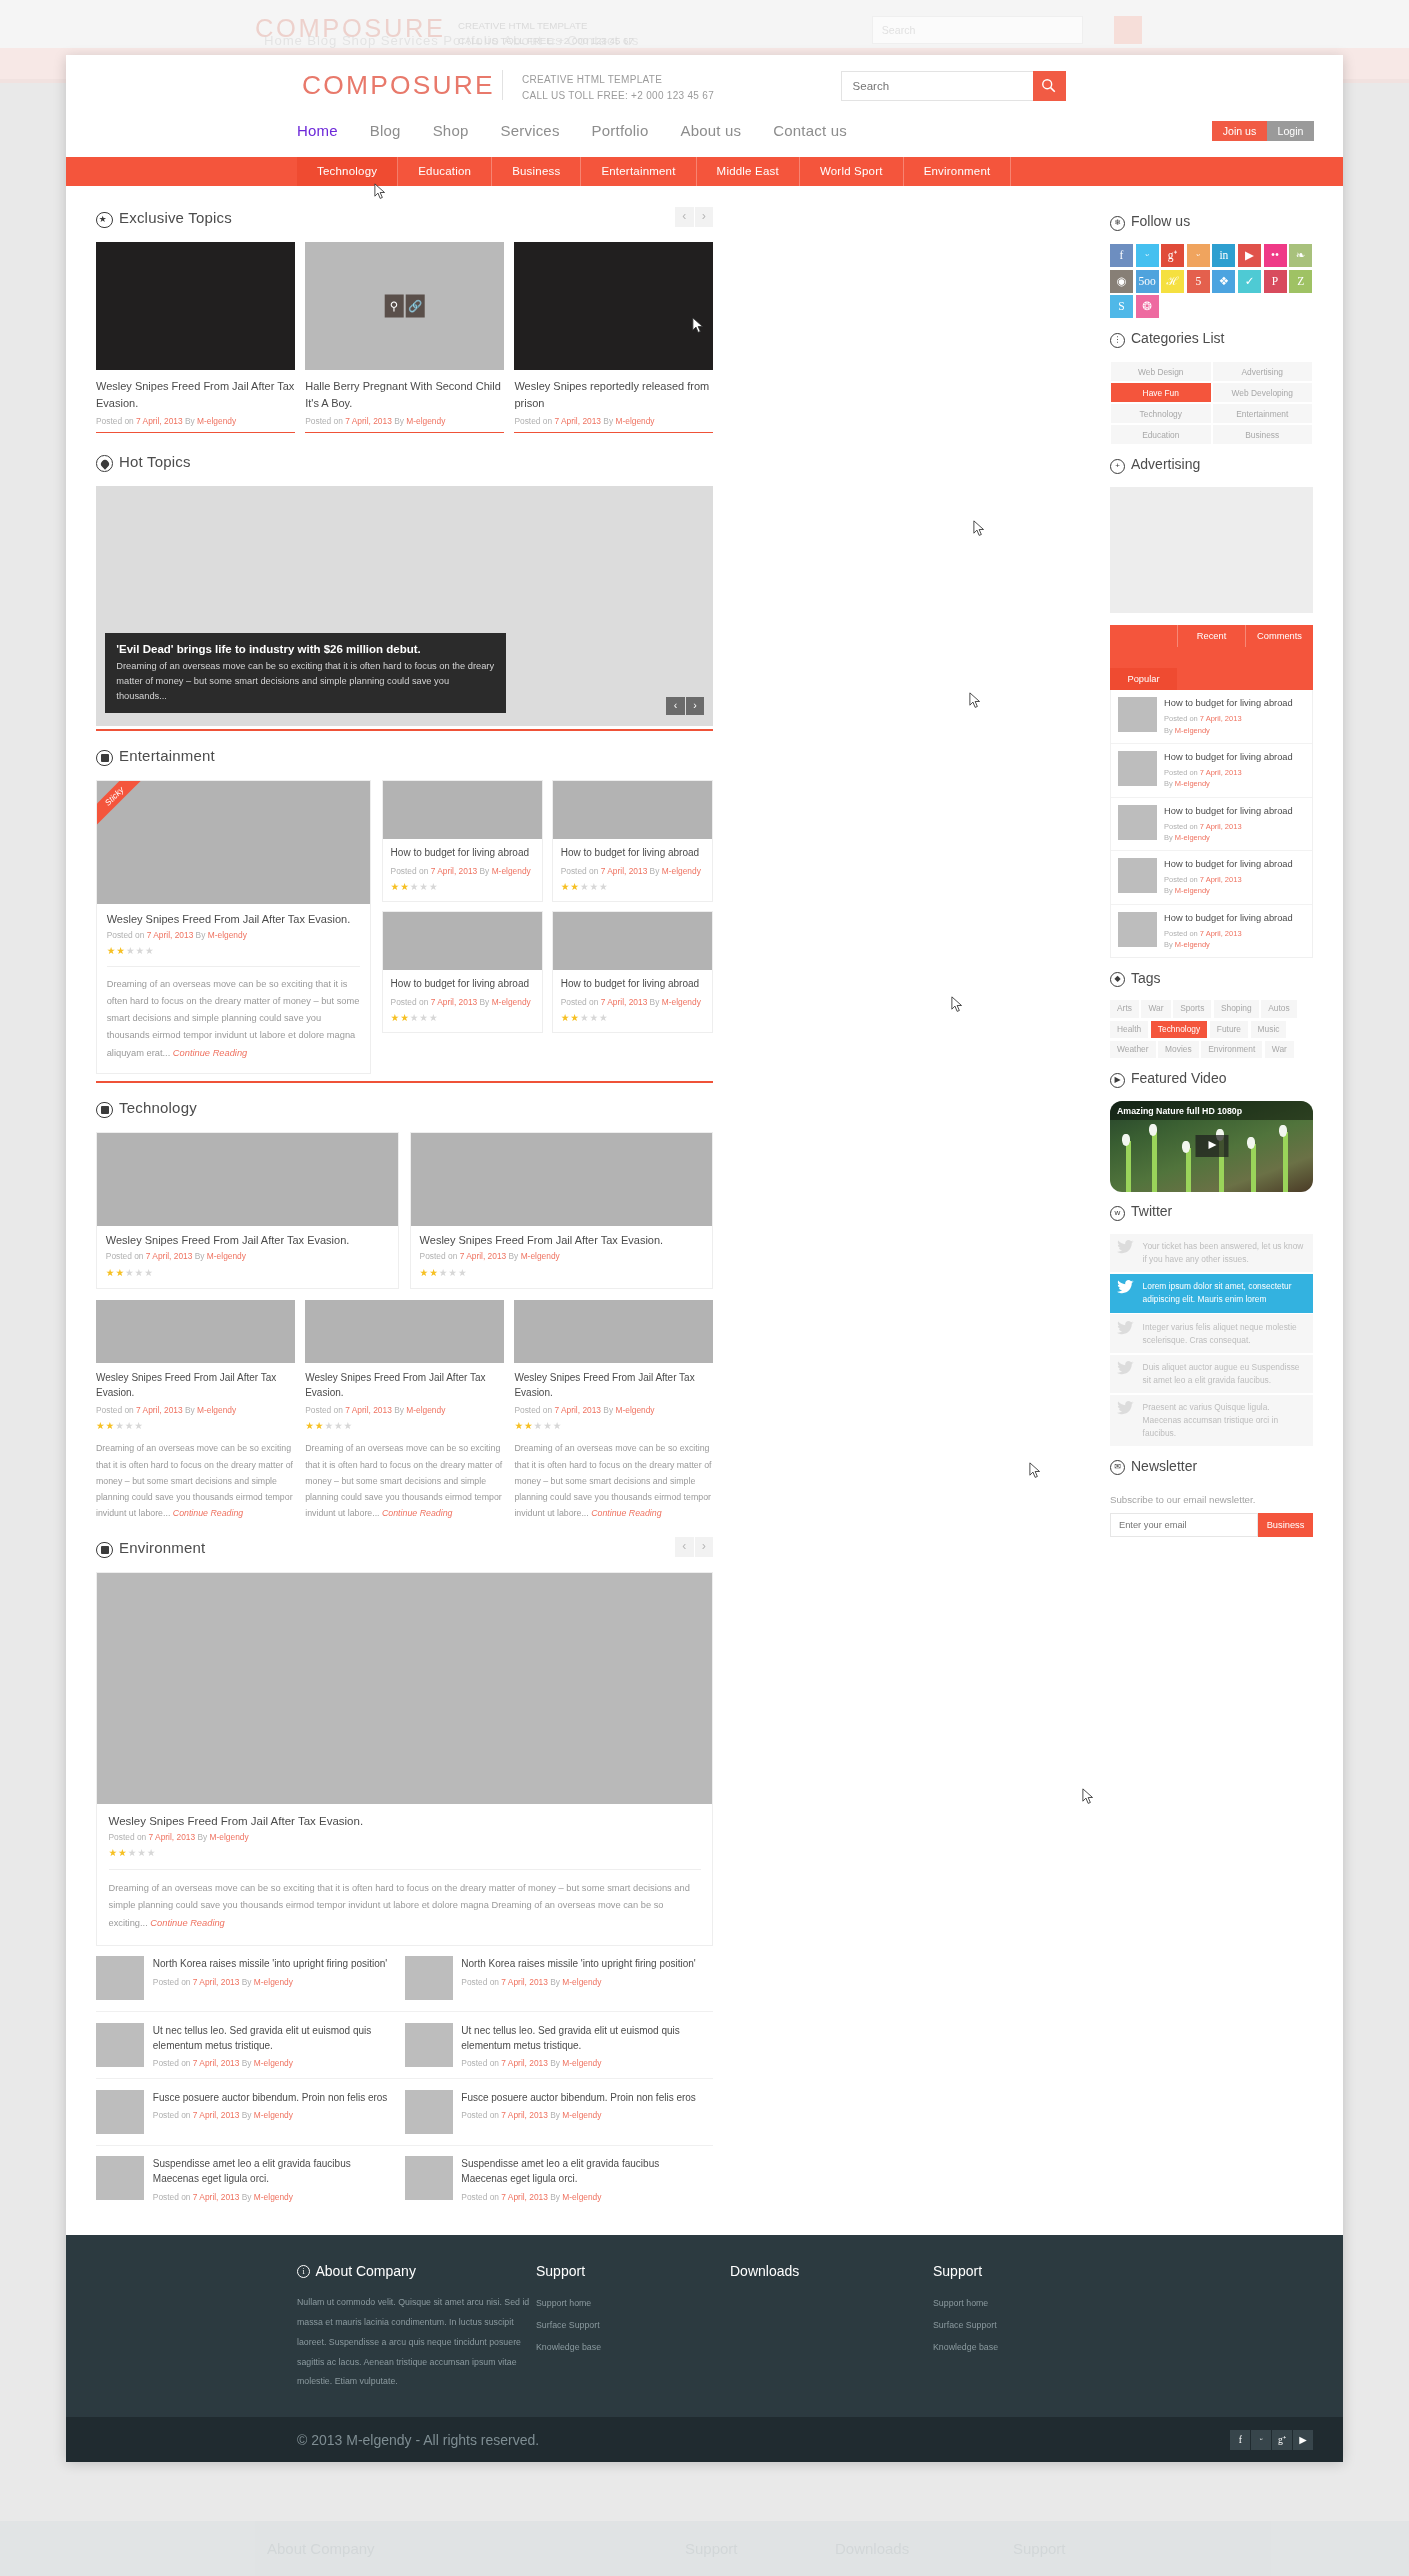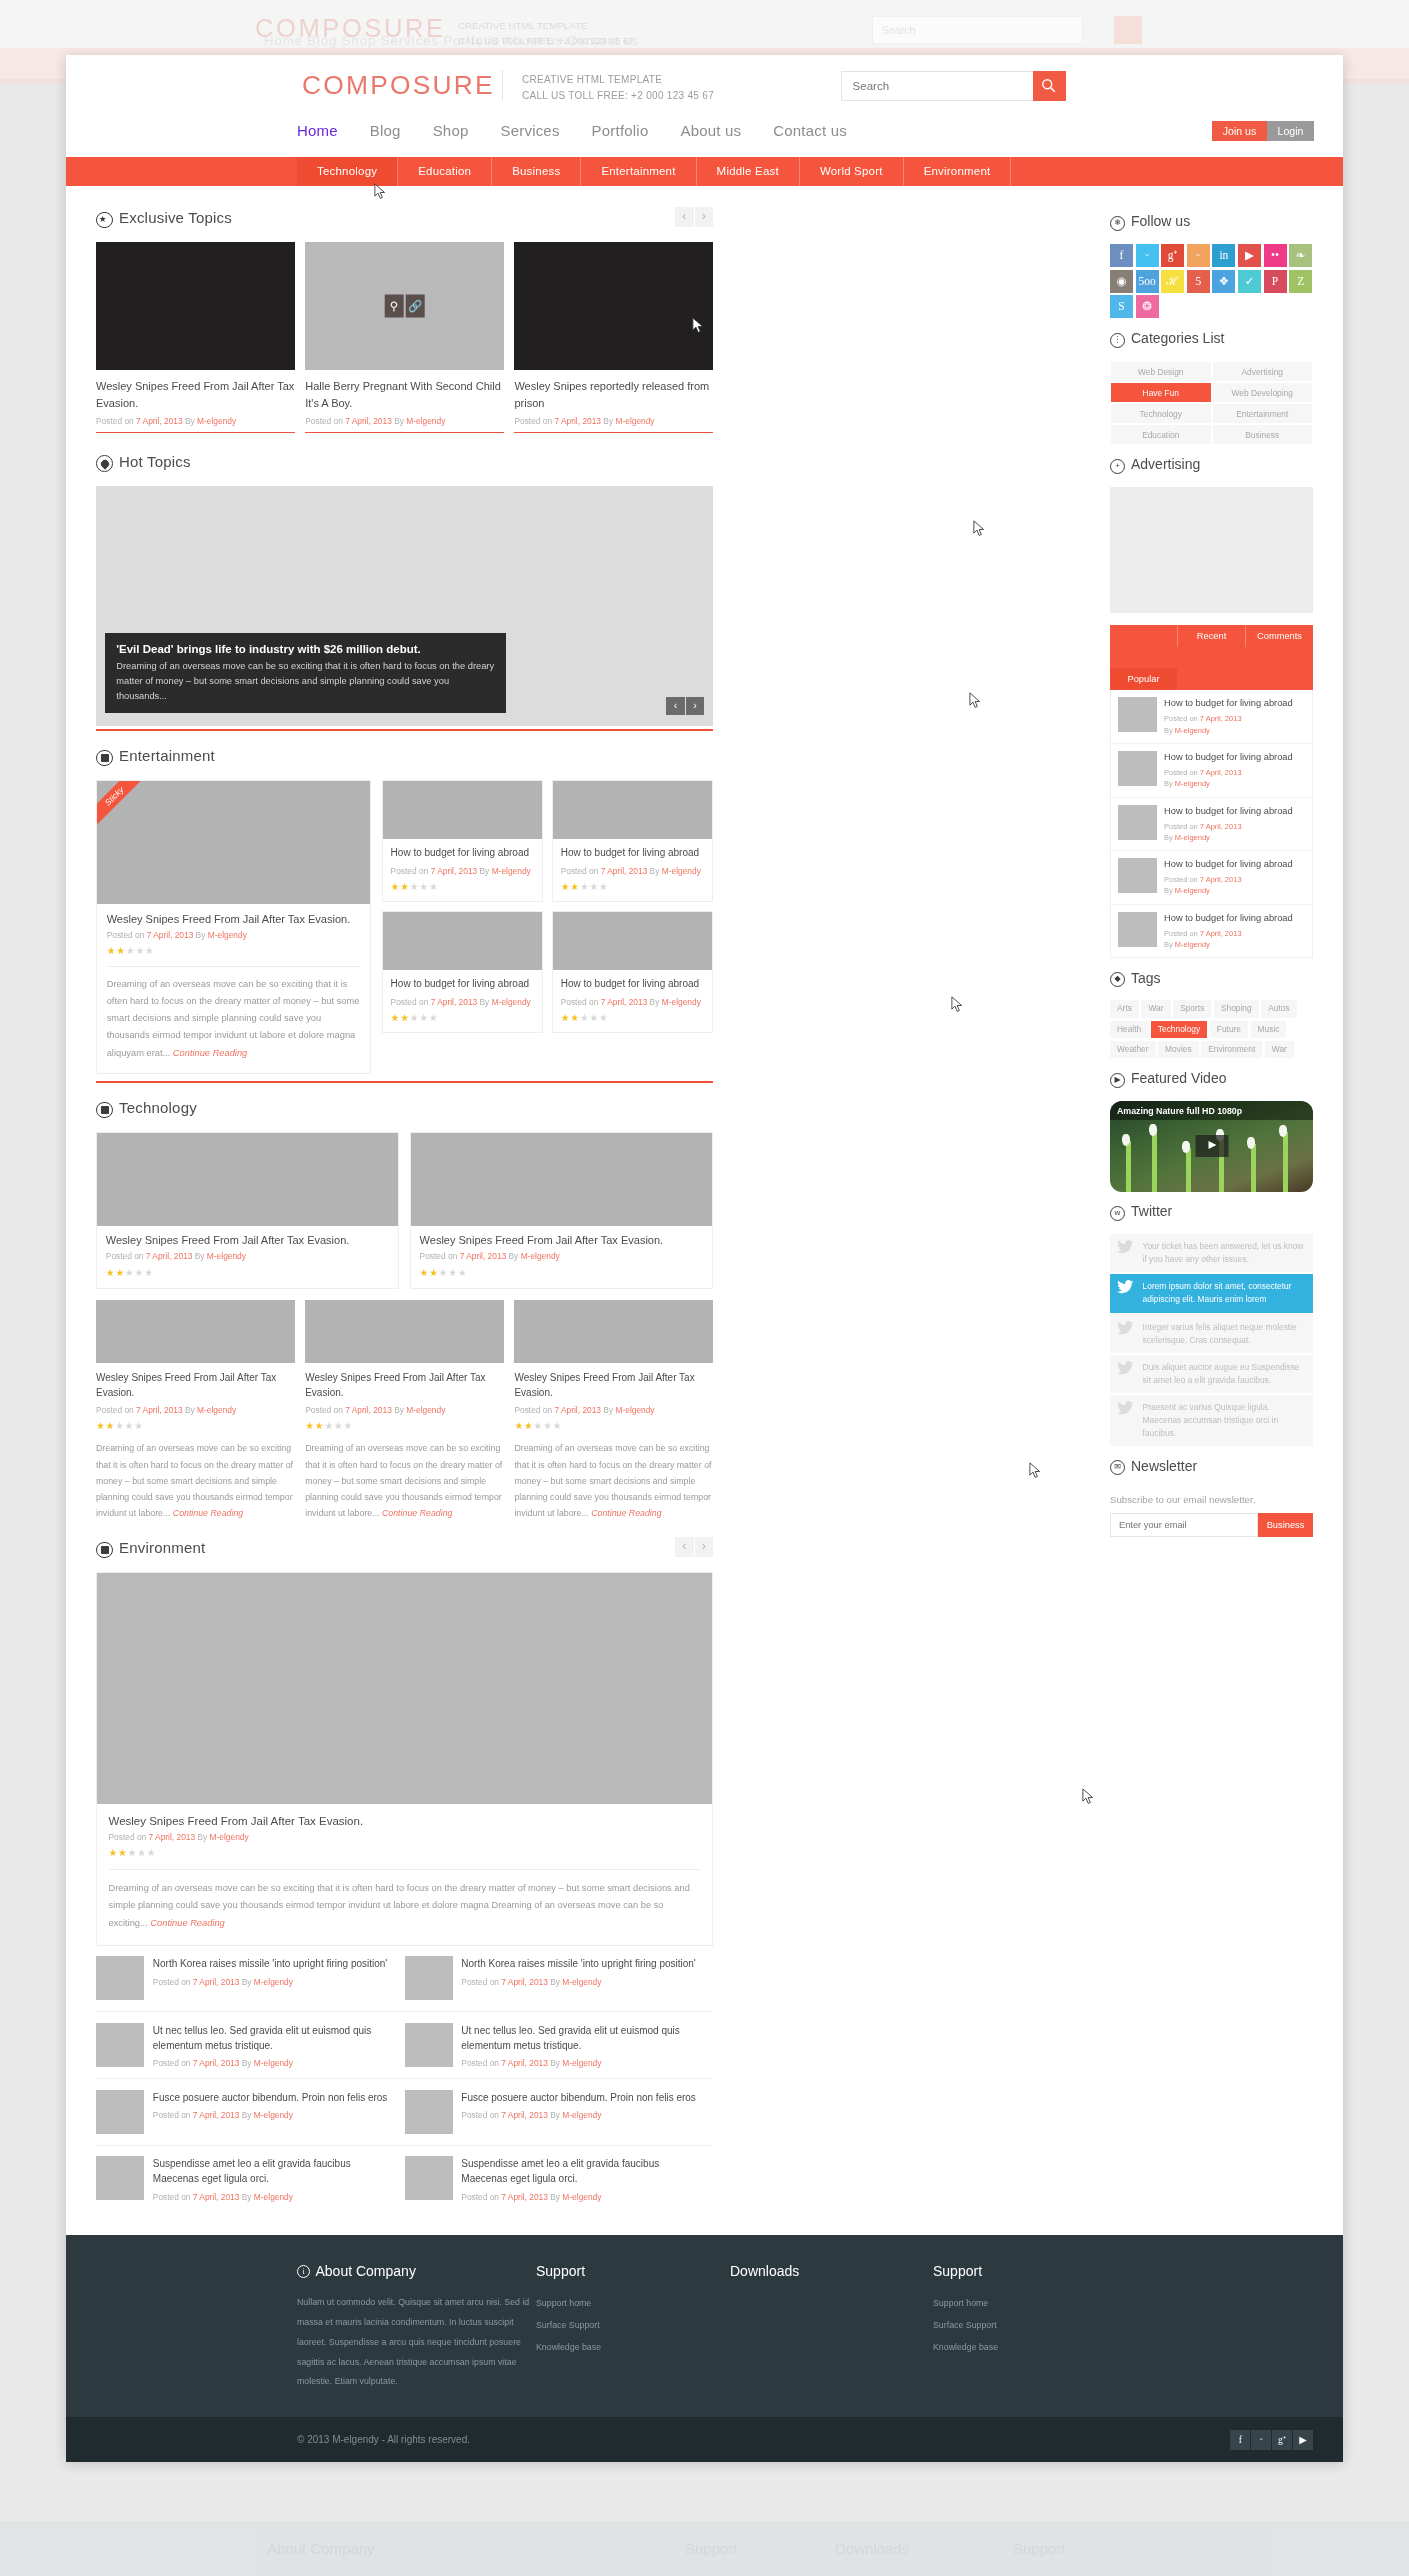--- a/index.html
+++ b/index.html
@@ -209,21 +209,21 @@
   .fc4{width:211px;}
   .footer h4{color:#fff;font-size:14px;font-weight:400;margin-bottom:14px;position:relative;}
   .footer h4 .ico{display:inline-block;width:13.2px;height:13.2px;border:1.2px solid #fff;border-radius:50%;
        position:relative;top:1.8px;margin-right:5.3px;}
   .footer h4 .ico em{position:absolute;left:0;top:0;width:100%;text-align:center;line-height:11.5px;
        font-style:normal;font-size:8px;color:#fff;font-family:"Liberation Serif",serif;}
   .footer p{color:#8b9a9f;font-size:8.8px;line-height:2.25;}
   .footer ul{list-style:none;}
   .footer li{color:#8b9a9f;font-size:8.8px;line-height:2.5;}
   .fbottom{background:#202b30;padding:12.3px 30px;display:flex;align-items:center;}
-  .fbottom .cr{color:#7e8d92;font-size:10px;padding-left:201px;}
+  .fbottom .cr{color:#7e8d92;font-size:14px;padding-left:201px;}
   .fsoc{margin-left:auto;display:flex;gap:0.9px;}
   .fsoc b{width:20px;height:20px;background:#37454b;color:#fff;text-align:center;line-height:19.4px;
           font-size:9.7px;font-weight:400;font-family:"Liberation Serif",serif;display:block;}
 
   .cursor{position:absolute;width:12.3px;height:16.7px;pointer-events:none;z-index:50;}
 </style>
 </head>
 <body>
 
 <div class="ghost-top"></div>

